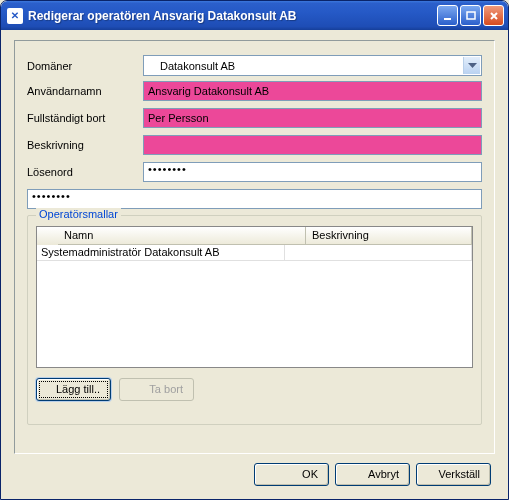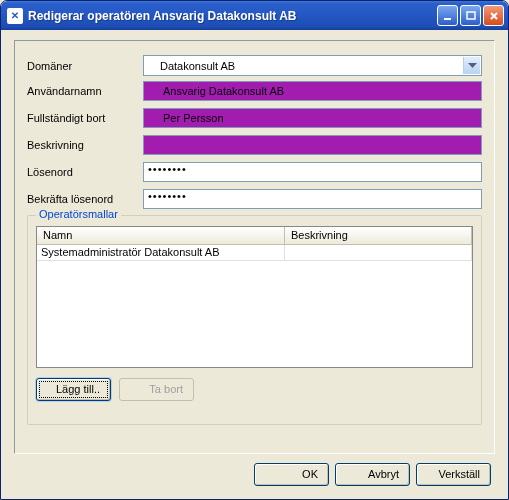--- a/index.html
+++ b/index.html
@@ -109,22 +109,22 @@
     width: 17px;
     background: linear-gradient(to bottom, #E3EEFB, #BAD2F1);
     border-left: 1px solid #B8CFE9;
     display: flex; align-items: center; justify-content: center;
   }
   .combo-btn svg { display: block; }
   .textinput {
     flex: 1;
     height: 20px;
     border: 1px solid #7F9DB9;
-    background: #a21caf;
-    padding: 0 19px;
+    background: #ec4899;
+    padding: 0 4px;
     font-family: Tahoma, sans-serif;
     font-size: 11px;
     outline: none;
   }
   .pwd {
     flex: 1;
     height: 20px;
     border: 1px solid #7F9DB9;
     background: #fff;
     padding: 0 4px;
@@ -151,20 +151,21 @@
     width: 100%;
     border: 1px solid #888;
     background: #fff;
     height: 142px;
     overflow: hidden;
   }
   .grid-header {
     display: flex;
     height: 18px;
     background: linear-gradient(to bottom, #fff, #ECE9D8);
+    padding-left: 21px;
   }
   .gh {
     border-right: 1px solid #C0C0B0;
     border-bottom: 1px solid #C0C0B0;
     padding: 2px 6px;
     font-size: 11px;
   }
   .gh.c1 { width: 248px; }
   .gh.c2 { flex: 1; }
   .grid-row {
@@ -262,21 +263,20 @@
       </div>
       <div class="row">
         <div class="label">Beskrivning</div>
         <input class="textinput" value="" style="">
       </div>
       <div class="row">
         <div class="label">Lösenord</div>
         <div class="pwd"><span>••••••••</span></div>
       </div>
       <div class="row">
-        <div class="label">Bekräfta lösenord</div>
         <div class="pwd"><span>••••••••</span></div>
       </div>
 
       <div class="fieldset">
         <div class="fieldset-legend">Operatörsmallar</div>
 
         <div class="grid">
           <div class="grid-header">
             <div class="gh c1">Namn</div>
             <div class="gh c2">Beskrivning</div>

